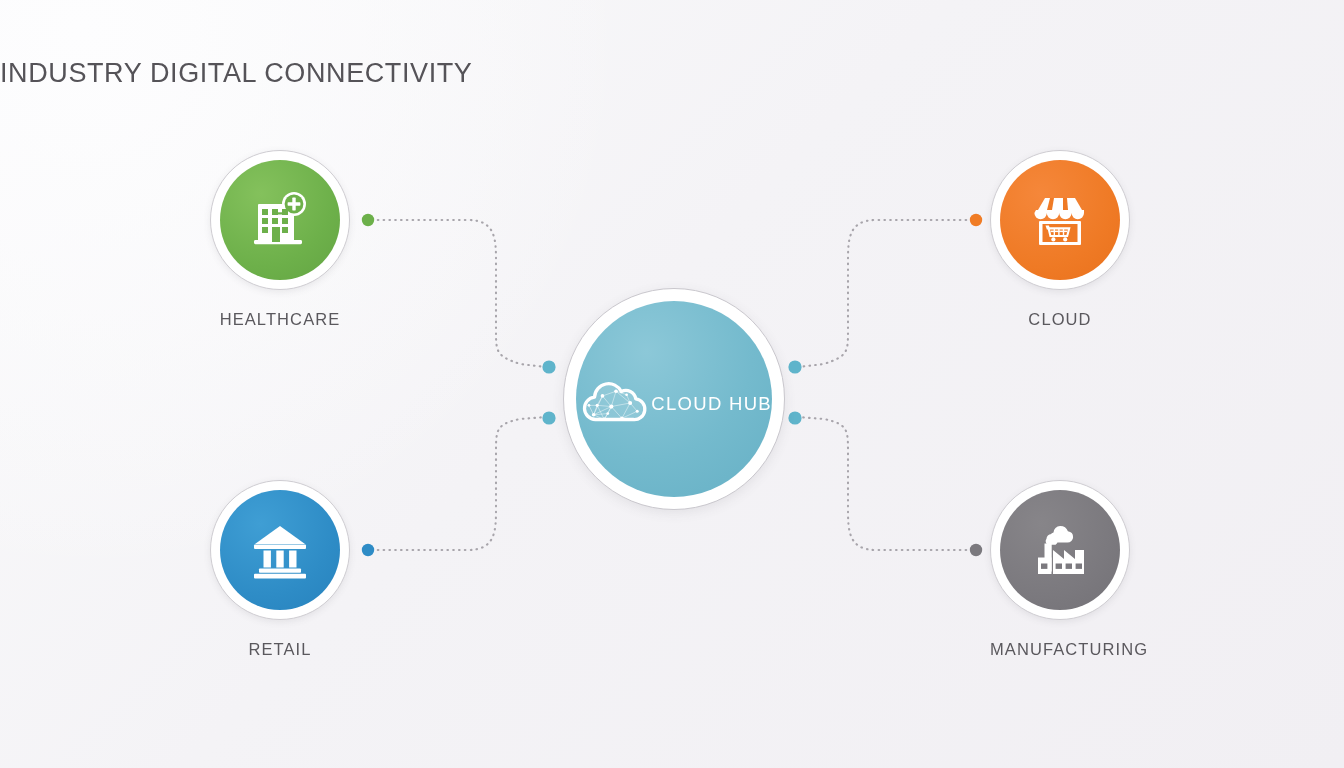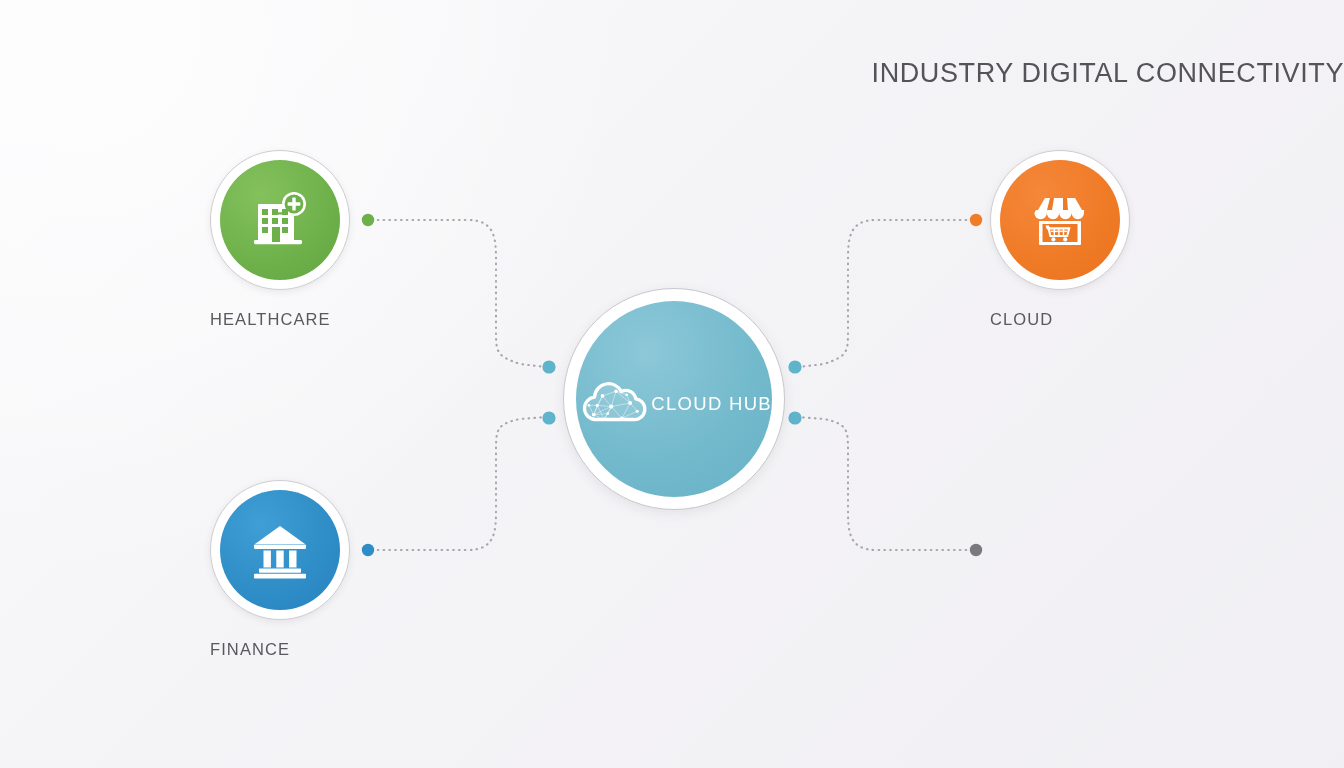--- a/index.html
+++ b/index.html
@@ -21,21 +21,21 @@
       radial-gradient(circle at 6% 4%, #fdfdfe 0%, rgba(253,253,254,0) 38%),
       linear-gradient(135deg, #fafafb 0%, #f4f3f6 45%, #f1eff3 100%);
   }
 
   
   #title {
     position: absolute;
     top: 58px;
     left: 0;
     width: 100%;
-    text-align: right;
+    text-align: left;
     font-size: 27px;
     letter-spacing: 0.6px;
     color: #555358;
     font-weight: 400;
     white-space: nowrap;
   }
 
   
   #links {
     position: absolute;
@@ -50,20 +50,21 @@
     stroke-linecap: round;
     stroke-dasharray: 0.6 5.2;
     opacity: 0.85;
   }
   .link-dot { stroke: none; }
 
   
   .node {
     position: absolute;
     width: 140px;
+    text-align: center;
   }
   .node-ring {
     position: relative;
     width: 140px;
     height: 140px;
     border-radius: 50%;
     background: #ffffff;
     border: 1.4px solid #cfcdd2;
     box-sizing: border-box;
     box-shadow: 0 2px 7px rgba(80,76,90,0.10);
@@ -239,23 +240,52 @@
             <rect x="20.5" y="37.5" width="7.4" height="17"></rect>
             <rect x="33.3" y="37.5" width="7.4" height="17"></rect>
             <rect x="46.1" y="37.5" width="7.4" height="17"></rect>
 
             <rect x="16" y="55.5" width="42" height="4.2" rx="0.8"></rect>
             <rect x="11" y="60.8" width="52" height="4.6" rx="1"></rect>
           </g>
         </svg>
       </div>
     </div>
-    <div class="node-label">FINANCE</div>
-  </div>
-
+    <div class="node-label">RETAIL</div>
+  </div>
+
+  <div class="node" style="left:990px; top:480px;">
+    <div class="node-ring">
+      <div class="node-disc disc-gray">
+        <svg width="76" height="76" viewBox="0 0 76 76">
+          <g fill="#ffffff">
+
+            <path d="M 31.5,20.5 a 6.6,6.6 0 0 1 6.6,-6.4 a 8.2,8.2 0 0 1 7.8,5.2
+                     a 6.0,6.0 0 0 1 5.2,5.9 a 5.6,5.6 0 0 1 -5.6,5.4
+                     h -13.2 a 5.2,5.2 0 0 1 -0.8,-10.1 Z"></path>
+            <path d="M 24.5,26.8 a 4.6,4.6 0 0 1 4.6,-4.5 a 5.4,5.4 0 0 1 5.0,3.4
+                     a 4.3,4.3 0 0 1 -0.5,7.0 h -8.0 a 4.0,4.0 0 0 1 -1.1,-5.9 Z"></path>
+
+            <path d="M 22.5,31.5 h 7.2 v 28 h -7.2 Z"></path>
+
+            <path d="M 16,59.8 L 16,44.5 L 16,44.5 L 16,59.8 Z"></path>
+            <path d="M 16,62 L 16,45.5 L 29.5,45.5 L 29.5,62 Z"></path>
+            <path d="M 31,62 L 31,38 L 42,47 L 42,38 L 53,47 L 53,38 L 62,38 L 62,62 Z"></path>
+          </g>
+          <g fill="#7b797e">
+            <rect x="33.6" y="51.5" width="6.4" height="5.4"></rect>
+            <rect x="43.6" y="51.5" width="6.4" height="5.4"></rect>
+            <rect x="53.6" y="51.5" width="6.4" height="5.4"></rect>
+            <rect x="19" y="51.5" width="6.4" height="5.4"></rect>
+          </g>
+        </svg>
+      </div>
+    </div>
+    <div class="node-label">MANUFACTURING</div>
+  </div>
 
   <div id="hub">
     <div id="hub-outer"></div>
     <div id="hub-disc">
       <svg id="hub-icon" width="128" height="84" viewBox="0 0 128 84">
         <defs>
           <clipPath id="cloudclip">
             <path d="M 33,70 a 19,19 0 0 1 -1.5,-37.9 a 24,24 0 0 1 45.5,-9.5
                      a 17,17 0 0 1 24.5,12.2 a 17.5,17.5 0 0 1 -4.5,35.2 Z"></path>
           </clipPath>

